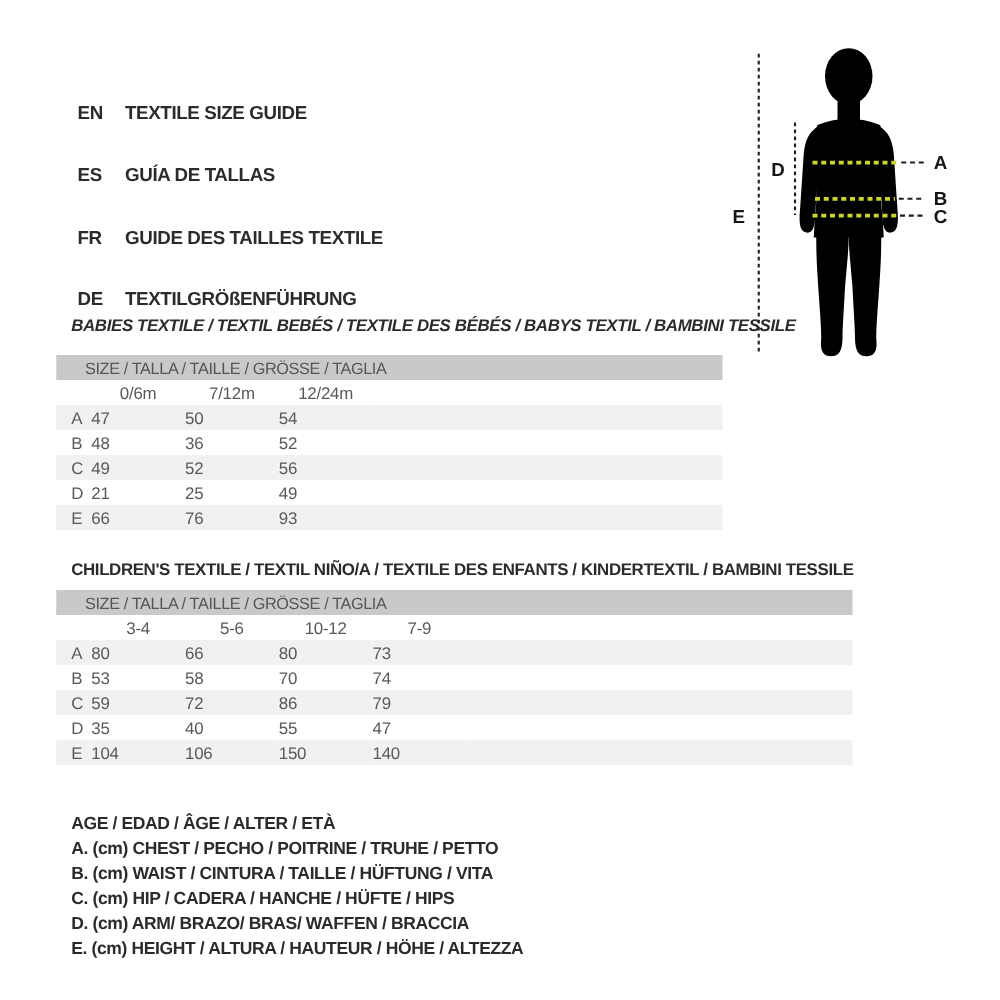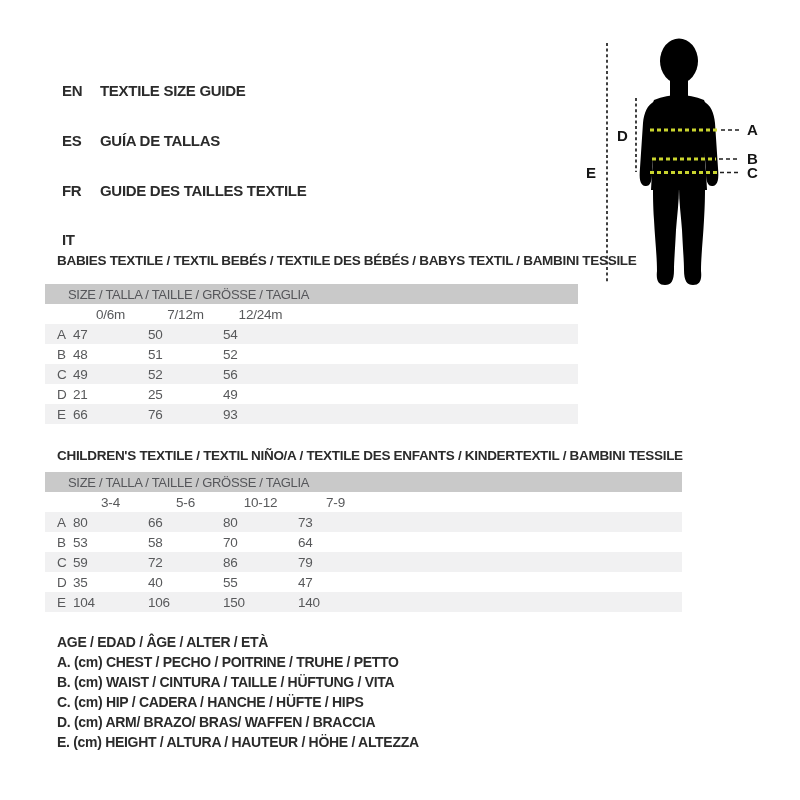--- a/index.html
+++ b/index.html
@@ -20,21 +20,21 @@
     letter-spacing: -0.3px; white-space: nowrap;
   }
   .lang-code { width: 38px; }
 
   
   .section-title {
     position: absolute;
     font-size: 13.5px; font-weight: 700; color: #2b2b2b;
     letter-spacing: -0.3px; white-space: nowrap;
   }
-  .babies-title { left: 57px; top: 253px; }
+  .babies-title { left: 57px; top: 253px; font-style: italic; }
   .children-title { left: 57px; top: 448px; text-align: right; }
 
   
   .size-table {
     position: absolute;
     border-collapse: collapse; table-layout: fixed;
     font-size: 13.5px; color: #58595b; letter-spacing: -0.2px;
   }
   .babies-table { left: 45px; top: 284px; width: 533px; }
   .children-table { left: 45px; top: 472px; width: 637px; }
@@ -43,21 +43,21 @@
     background: #c9c9c9; height: 20px;
     text-align: left; padding-left: 23px;
     font-size: 13px; color: #55565a; letter-spacing: -0.3px;
   }
   .head-row td { height: 20px; text-align: center; margin-top: 28px; }
   .size-table tbody td { height: 20px; text-align: left; }
   .size-table tbody tr:nth-child(odd) { background: #f1f1f2; }
   .size-table .rowlabel { text-align: left; padding-left: 12px; }
 
   
-  .legend { position: absolute; left: 57px; top: 632px; }
+  .legend { position: absolute; left: 57px; top: 648px; }
   .legend-line {
     height: 20px; line-height: 20px;
     font-size: 14px; font-weight: 700; color: #2b2b2b;
     letter-spacing: -0.3px; white-space: nowrap;
   }
 
   
   .figure-svg { position: absolute; left: 580px; top: 20px; }
   .silhouette { fill: #000000; }
   .dash-v { stroke: #1f1f1f; stroke-width: 1.7; stroke-dasharray: 3 2.6; fill: none; }
@@ -78,20 +78,24 @@
       <span class="lang-code">EN</span>
       <span class="lang-title">TEXTILE SIZE GUIDE</span>
     </div>
     <div class="lang-row">
       <span class="lang-code">ES</span>
       <span class="lang-title">GUÍA DE TALLAS</span>
     </div>
     <div class="lang-row">
       <span class="lang-code">FR</span>
       <span class="lang-title">GUIDE DES TAILLES TEXTILE</span>
+    </div>
+    <div class="lang-row">
+      <span class="lang-code">DE</span>
+      <span class="lang-title">TEXTILGRÖßENFÜHRUNG</span>
     </div>
     <div class="lang-row">
       <span class="lang-code">IT</span>
     </div>
   </div>
 
   <svg class="figure-svg" width="220" height="280" viewBox="0 0 220 280">
 
     <line class="dash-v" x1="27" y1="23" x2="27" y2="263"></line>
     <text class="fig-label" x="6" y="158">E</text>
@@ -147,21 +151,21 @@
       <tr>
         <td class="rowlabel">A</td>
         <td>47</td>
         <td>50</td>
         <td>54</td>
         <td></td>
       </tr>
       <tr>
         <td class="rowlabel">B</td>
         <td>48</td>
-        <td>51</td>
+        <td>36</td>
         <td>52</td>
         <td></td>
       </tr>
       <tr>
         <td class="rowlabel">C</td>
         <td>49</td>
         <td>52</td>
         <td>56</td>
         <td></td>
       </tr>
@@ -212,21 +216,21 @@
         <td>66</td>
         <td>80</td>
         <td>73</td>
         <td></td>
       </tr>
       <tr>
         <td class="rowlabel">B</td>
         <td>53</td>
         <td>58</td>
         <td>70</td>
-        <td>64</td>
+        <td>74</td>
         <td></td>
       </tr>
       <tr>
         <td class="rowlabel">C</td>
         <td>59</td>
         <td>72</td>
         <td>86</td>
         <td>79</td>
         <td></td>
       </tr>

